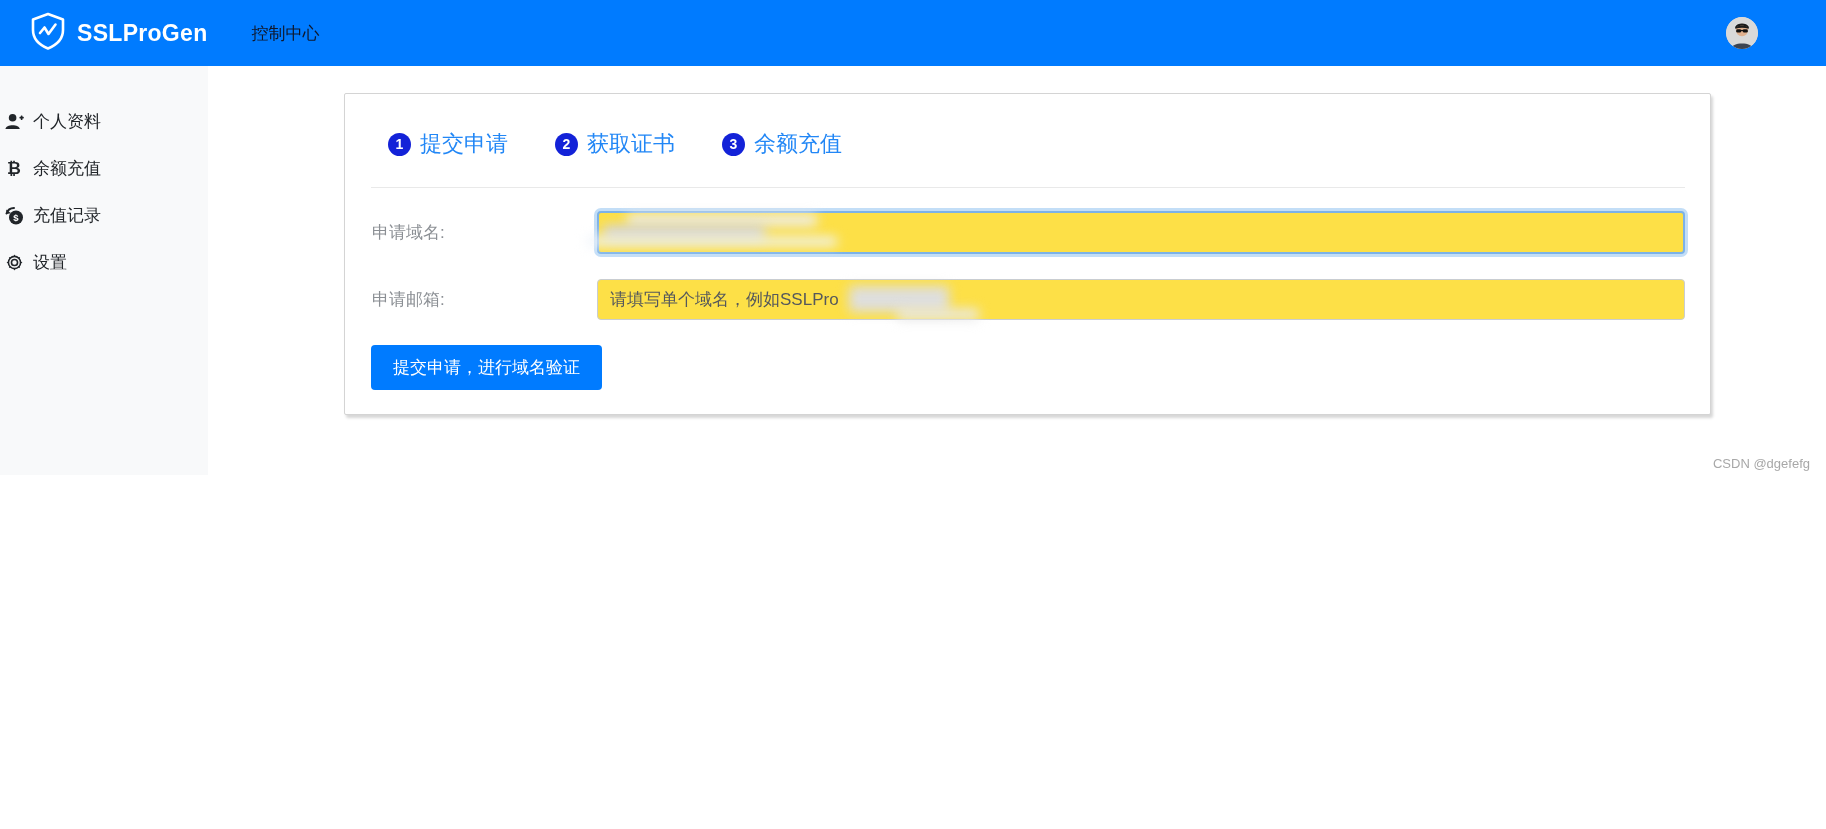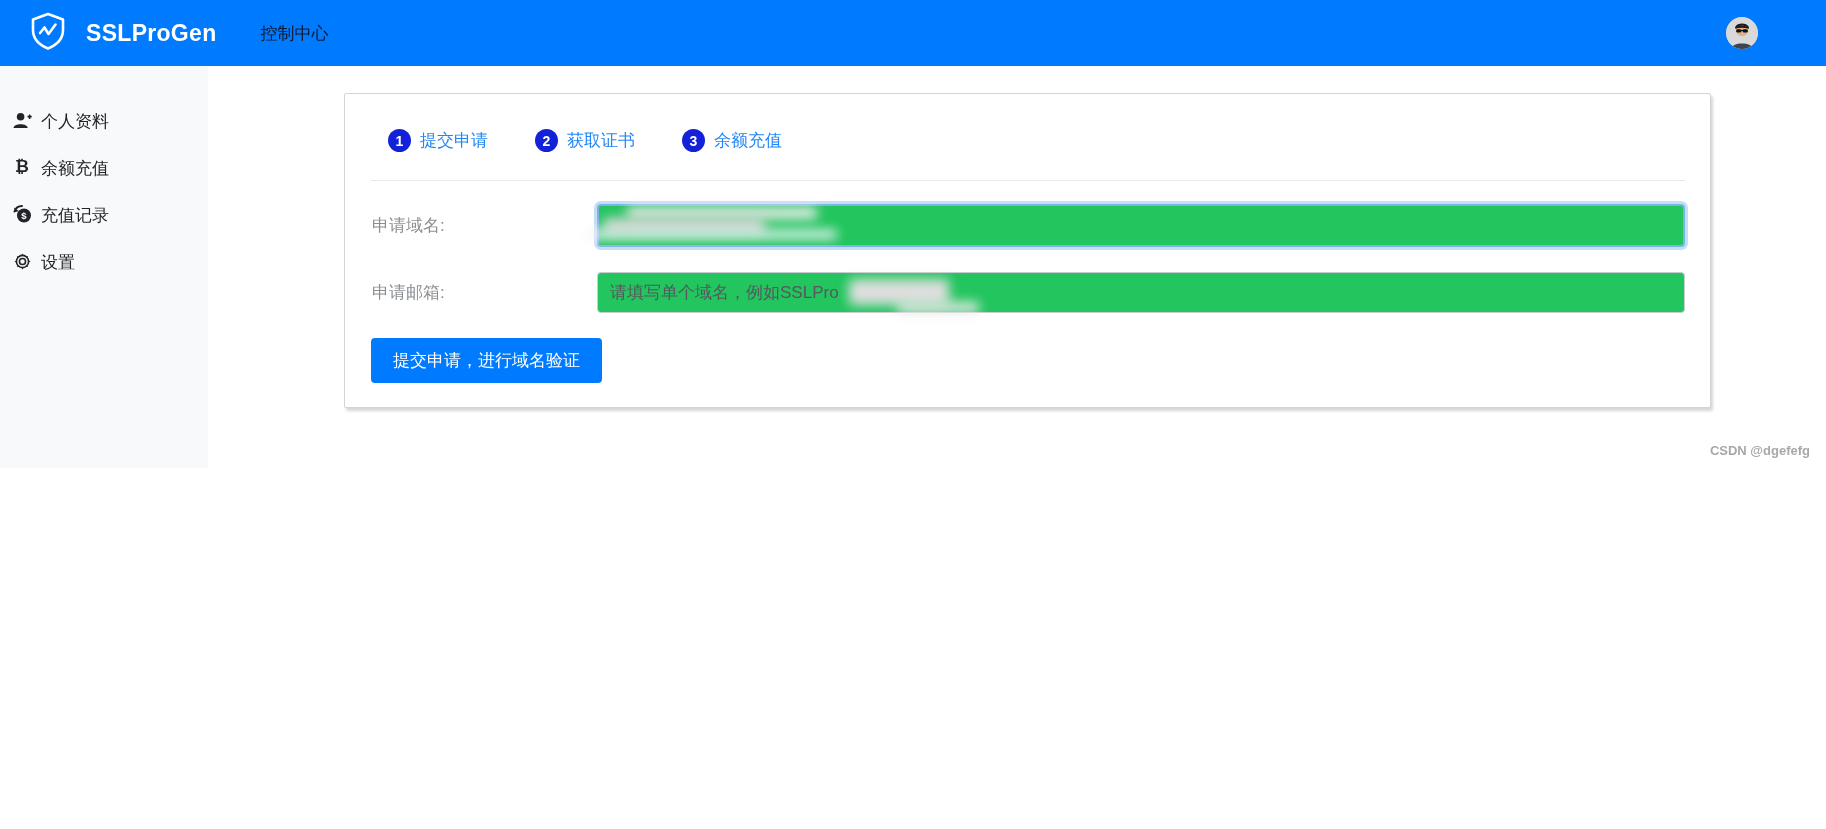--- a/index.html
+++ b/index.html
@@ -2,68 +2,68 @@
 <html><head>
 <meta charset="utf-8">
 <style>
   * { margin: 0; padding: 0; box-sizing: border-box; }
   html, body { width: 1826px; height: 829px; background: #ffffff; overflow: hidden;
     font-family: "Liberation Sans", "DejaVu Sans", sans-serif; }
 
   
   .header { height: 66px; background: #007bff; display: flex; align-items: center;
     padding: 0 26px 0 30px; color: #ffffff; }
-  .brand { display: flex; align-items: center; gap: 20px; cursor: pointer; }
+  .brand { display: flex; align-items: center; gap: 11px; cursor: pointer; }
   .brand-name { font-size: 23px; font-weight: 600; letter-spacing: 0.3px; color: #fff; }
   .topnav { margin-left: 44px; font-size: 17px; color: #0f172a; cursor: pointer; }
   .header-spacer { flex: 1; }
   .avatar { width: 32px; height: 32px; border-radius: 50%; background: #d9d9d9;
     overflow: hidden; margin-right: 42px; cursor: pointer; display: block; }
 
   
   .layout { display: flex; align-items: stretch; }
   .sidebar { width: 208px; background: #f8f9fa; padding: 32px 0 46px 0; }
-  .side-item { display: flex; align-items: flex-start; gap: 9px; padding: 12px 12px;
+  .side-item { display: flex; align-items: center; gap: 9px; padding: 12px 4px;
     font-size: 17px; color: #212529; cursor: pointer; }
   .side-item .ic { width: 20px; height: 20px; display: inline-flex; align-items: center;
     justify-content: center; color: #212529; font-size: 17px; font-weight: 700; flex: 0 0 20px; }
 
   .main { flex: 1; padding: 27px 115px 60px 136px; position: relative; }
 
   
   .card { background: #fff; border: 1px solid #d4d4d4; border-radius: 2px;
     box-shadow: 2px 3px 3px rgba(0,0,0,0.16); padding: 35px 25px 24px 26px; }
 
   .stepper { display: flex; align-items: center; gap: 47px; margin: 0 0 28px 17px; }
   .step { display: flex; align-items: center; gap: 9px; cursor: pointer; }
   .step-circle { width: 23px; height: 23px; border-radius: 50%; background: #1322d8;
     color: #fff; font-size: 14px; font-weight: 700; display: flex; align-items: center;
     justify-content: center; }
-  .step-label { font-size: 17px; color: #2287f6; }
+  .step-label { font-size: 22px; color: #2287f6; }
 
   .card hr { border: none; border-top: 1px solid #e9e9e9; margin: 0 0 23px 0; }
 
   .form-row { display: flex; align-items: center; margin-bottom: 25px; margin-top: 6px; }
   .form-label { width: 226px; font-size: 17px; color: #8b8f94; padding-left: 1px; }
   .field-wrap { flex: 1; position: relative; }
 
   .input { width: 100%; height: 41px; border: 1px solid #c9cdd1; border-radius: 4px;
-    background: #22c55e; font-size: 17px; color: #55585c; padding: 13px 12px; outline: none;
+    background: #fde047; font-size: 17px; color: #55585c; padding: 13px 12px; outline: none;
     font-family: "Liberation Sans", "DejaVu Sans", sans-serif; }
   .input::placeholder { color: #55585c; opacity: 1; }
   .input.focused { border: 2px solid #7cb2e8; box-shadow: 0 0 0 3px #c3def7; height: 43px; }
 
   .redact { position: absolute; filter: blur(6px); border-radius: 3px; pointer-events: none; }
 
   .submit-btn { margin-top: 0; background: #007bff; color: #fff; border: none;
     border-radius: 4px; height: 45px; padding: 4px 22px; font-size: 17px; cursor: pointer;
     font-family: "Liberation Sans", "DejaVu Sans", sans-serif; }
 
-  .watermark { position: absolute; right: 16px; bottom: 10px; font-size: 13px;
-    color: #a8a8a8; font-weight: bold; }
+  .watermark { position: absolute; right: 16px; bottom: 4px; font-size: 13px;
+    color: #a8a8a8; }
 </style>
 </head>
 <body>
 
 <div class="header">
   <div class="brand">
     <span class="ic">
       <svg width="36" height="38" viewBox="0 0 36 38" fill="none">
         <path d="M18 2 L33 7.5 V18 C33 27.5 26.5 33 18 36.5 C9.5 33 3 27.5 3 18 V7.5 Z" stroke="#ffffff" stroke-width="2.6" stroke-linejoin="round"></path>
         <polyline points="10,21 14.5,15.5 18.5,22 25.5,12.5" stroke="#ffffff" stroke-width="2.6" fill="none" stroke-linecap="round" stroke-linejoin="round"></polyline>

